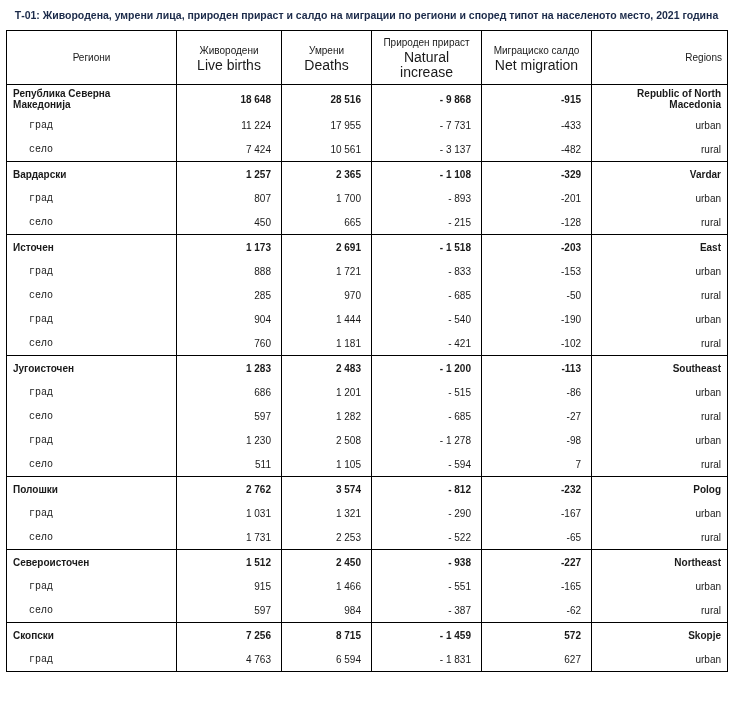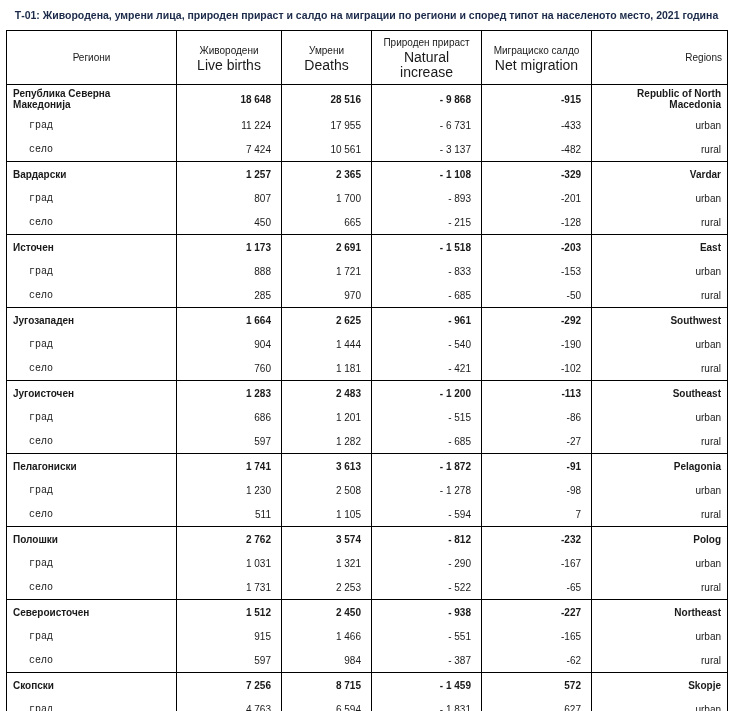--- a/index.html
+++ b/index.html
@@ -156,21 +156,21 @@
           <td class="num">18 648</td>
           <td class="num">28 516</td>
           <td class="num">- 9 868</td>
           <td class="num">-915</td>
           <td class="enlabel">Republic of North Macedonia</td>
         </tr>
         <tr class="">
           <td class="label sub">град</td>
           <td class="num">11 224</td>
           <td class="num">17 955</td>
-          <td class="num">- 6 731</td>
+          <td class="num">- 7 731</td>
           <td class="num">-433</td>
           <td class="enlabel">urban</td>
         </tr>
         <tr class="">
           <td class="label sub">село</td>
           <td class="num">7 424</td>
           <td class="num">10 561</td>
           <td class="num">- 3 137</td>
           <td class="num">-482</td>
           <td class="enlabel">rural</td>
@@ -216,28 +216,20 @@
           <td class="enlabel">urban</td>
         </tr>
         <tr class="">
           <td class="label sub">село</td>
           <td class="num">285</td>
           <td class="num">970</td>
           <td class="num">- 685</td>
           <td class="num">-50</td>
           <td class="enlabel">rural</td>
         </tr>
-        <tr class="group group-first">
-          <td class="label">Југозападен</td>
-          <td class="num">1 664</td>
-          <td class="num">2 625</td>
-          <td class="num">- 961</td>
-          <td class="num">-292</td>
-          <td class="enlabel">Southwest</td>
-        </tr>
         <tr class="">
           <td class="label sub">град</td>
           <td class="num">904</td>
           <td class="num">1 444</td>
           <td class="num">- 540</td>
           <td class="num">-190</td>
           <td class="enlabel">urban</td>
         </tr>
         <tr class="">
           <td class="label sub">село</td>
@@ -264,28 +256,20 @@
           <td class="enlabel">urban</td>
         </tr>
         <tr class="">
           <td class="label sub">село</td>
           <td class="num">597</td>
           <td class="num">1 282</td>
           <td class="num">- 685</td>
           <td class="num">-27</td>
           <td class="enlabel">rural</td>
         </tr>
-        <tr class="group group-first">
-          <td class="label">Пелагониски</td>
-          <td class="num">1 741</td>
-          <td class="num">3 613</td>
-          <td class="num">- 1 872</td>
-          <td class="num">-91</td>
-          <td class="enlabel">Pelagonia</td>
-        </tr>
         <tr class="">
           <td class="label sub">град</td>
           <td class="num">1 230</td>
           <td class="num">2 508</td>
           <td class="num">- 1 278</td>
           <td class="num">-98</td>
           <td class="enlabel">urban</td>
         </tr>
         <tr class="">
           <td class="label sub">село</td>

